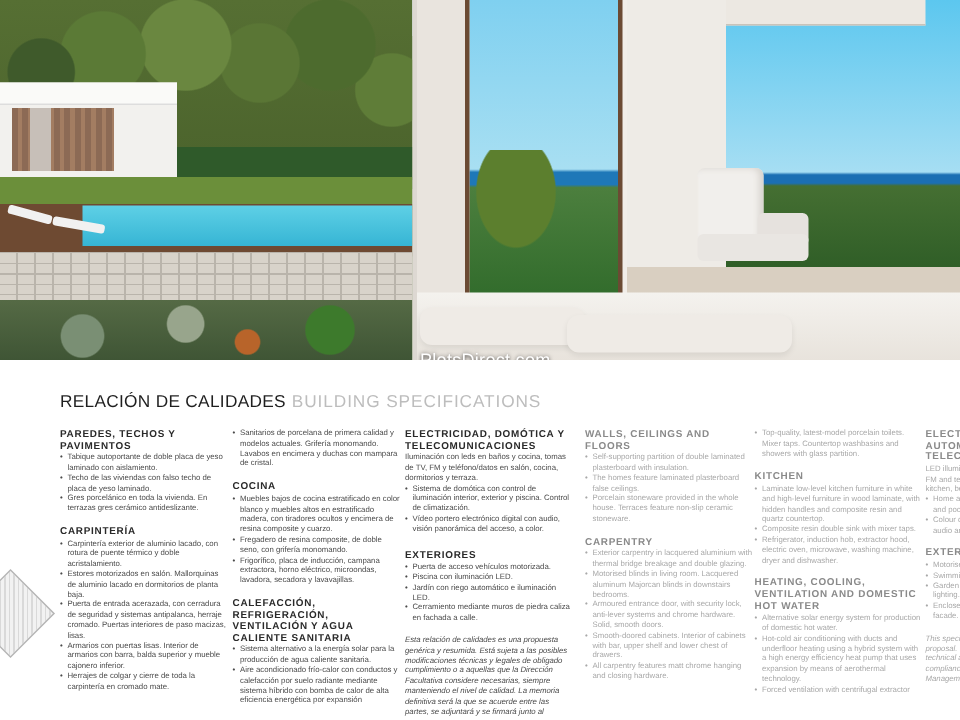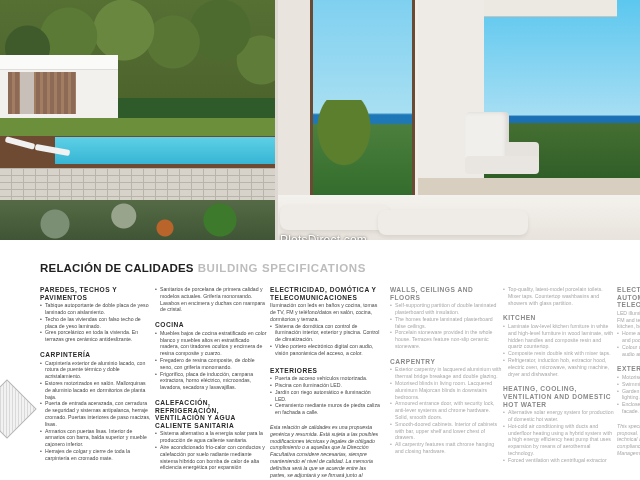--- a/index.html
+++ b/index.html
@@ -62,22 +62,22 @@
   .pr-chair .arm { position: absolute; left: 44px; top: 30px; width: 34px; height: 22px; background: #e6e2de; border-radius: 4px; }
   .pr-bed { position: absolute; left: 0; top: 195px; width: 362px; height: 45px; background: linear-gradient(#f4f2ee, #e8e3dc); }
   .pr-pillow { position: absolute; top: 205px; height: 25px; background: #efebe6; border-radius: 8px; box-shadow: 0 2px 4px rgba(0,0,0,0.08); }
 
   .watermark { position: absolute; left: 280px; top: 233px; font-size: 12px; color: #ffffff; letter-spacing: 0.2px;
     text-shadow: 0 0 3px rgba(0,0,0,0.55), 0 1px 2px rgba(0,0,0,0.4); }
 
   
   .sheet { position: absolute; left: 0; top: 240px; width: 640px; height: 240px; background: #ffffff; }
   .sheet-title { position: absolute; left: 40px; top: 22px; font-size: 11.5px; letter-spacing: 0.2px; white-space: nowrap; }
-  .sheet-title .es { color: #1f1f1f; font-weight: bold; }
-  .sheet-title .en { color: #bdbdbd; font-weight: bold; margin-left: 4px; letter-spacing: 0.6px; margin-top: 14px; }
+  .sheet-title .es { color: #1f1f1f; font-weight: normal; }
+  .sheet-title .en { color: #bdbdbd; font-weight: normal; margin-left: 4px; letter-spacing: 0.6px; margin-top: 14px; }
 
   .col { position: absolute; top: 46px; width: 112px; font-size: 5.2px; line-height: 6.8px; }
   .col.es { color: #4a4a4a; }
   .col.en { color: #a8a8a8; }
   .col h3 { font-size: 6.6px; line-height: 7.6px; font-weight: bold; letter-spacing: 0.5px; margin-bottom: 1px; }
   .col.es h3 { color: #2a2a2a; }
   .col.en h3 { color: #8a8a8a; }
   .col .sec { margin-bottom: 8px; }
   .col ul { list-style: none; }
   .col li { position: relative; padding-left: 5px; }

